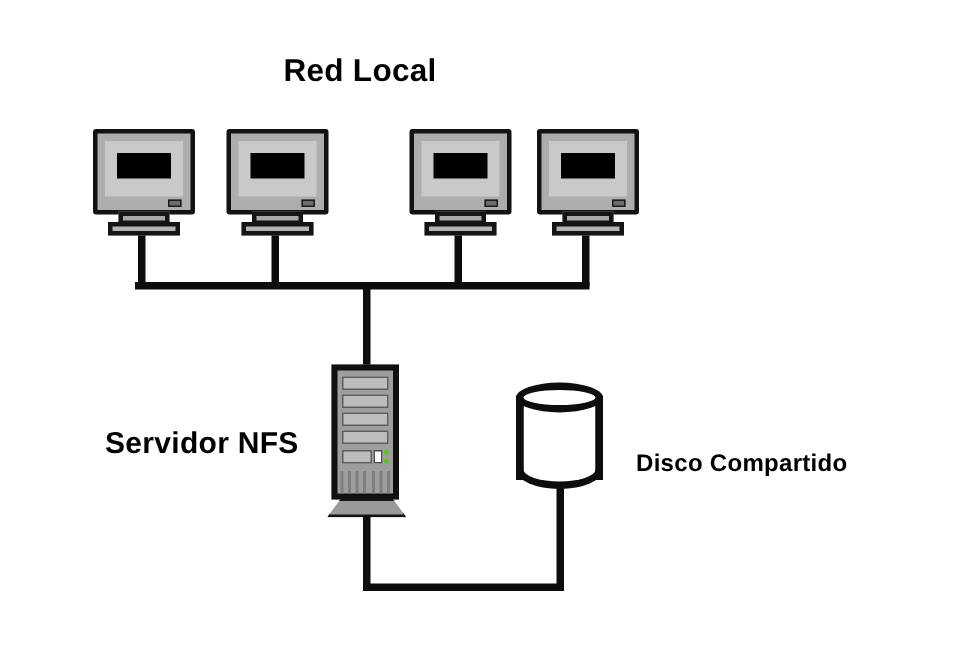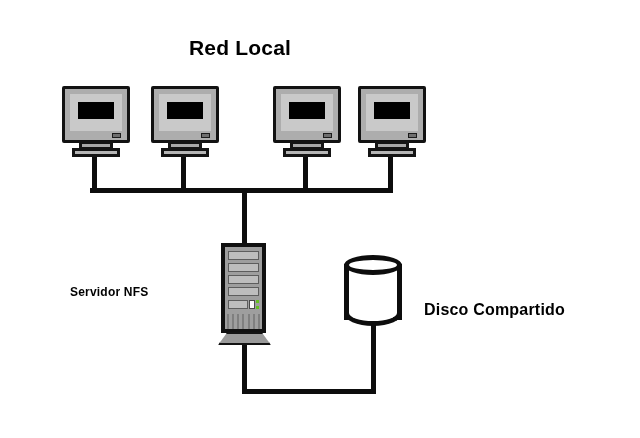--- a/index.html
+++ b/index.html
@@ -28,21 +28,21 @@
   #title-red-local {
     left: 0;
     top: 36px;
     width: 480px;
     text-align: center;
     font-size: 21px;
   }
   #label-servidor {
     left: 70px;
     top: 285px;
-    font-size: 12px;
+    font-size: 20px;
   }
   #label-disco {
     left: 424px;
     top: 285px;
     font-size: 16px;
     margin-top: 16px;
   }
 
   
   .wire {

